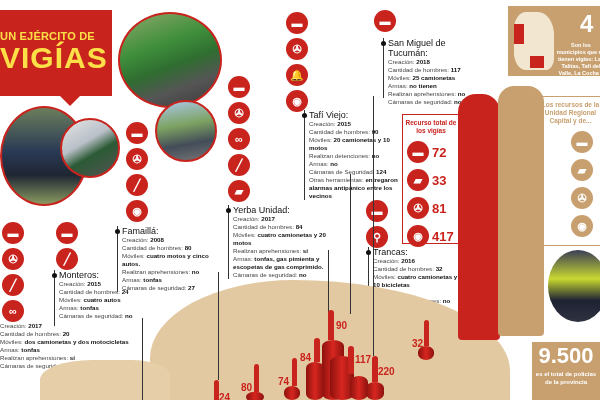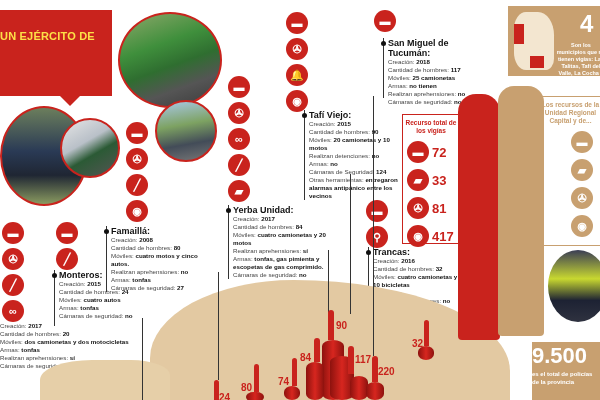--- a/index.html
+++ b/index.html
@@ -11,40 +11,41 @@
 .t2{font-size:30px;font-weight:bold;line-height:32px;letter-spacing:1px}
 .t3{font-size:9.5px;font-weight:bold}
 .photo{border-radius:50%;border:2px solid #c9231d;overflow:hidden}
 .ph1{left:118px;top:12px;width:104px;height:96px;background:linear-gradient(160deg,#8ea86b 0%,#3f8f3c 35%,#2f6e30 55%,#555 75%,#3a3a3a 100%)}
 .ph2{left:0;top:106px;width:88px;height:100px;background:linear-gradient(180deg,#6b7e5c 0%,#2a3a55 45%,#1f2633 70%,#8a9a60 100%)}
 .ph3{left:60px;top:118px;width:60px;height:60px;background:linear-gradient(150deg,#e6e6e6 0%,#b9c0c8 40%,#2b5a35 60%,#555 100%)}
 .ph4{left:155px;top:100px;width:62px;height:62px;background:linear-gradient(170deg,#a9c8e8 0%,#7da262 40%,#434c58 70%,#777 100%)}
 .ph5{left:548px;top:250px;width:60px;height:72px;background:linear-gradient(180deg,#3a3d55 0%,#c8d830 40%,#1d2233 70%,#2f3240 100%);border:none}
 .ic{width:22px;height:22px;border-radius:50%;background:#c9231d;color:#fff;font-size:11px;display:flex;align-items:center;justify-content:center;font-weight:bold}
 .entry{font-size:6.2px;line-height:8px;color:#444;border-left:1px solid #333;padding-left:4px}
-.entry .h{font-size:9px;font-weight:bold;color:#111;line-height:10px;position:relative}
+.entry .h{font-size:9px;font-weight:normal;color:#111;line-height:10px;position:relative}
 .entry .h:before{content:"";position:absolute;left:-7px;top:3px;width:5px;height:5px;border-radius:50%;background:#111}
 .entry b{color:#111}
 .line{background:#333}
 .map{left:150px;top:280px;width:360px;height:130px;background:#e3c9a2;border-radius:40% 60% 0 0/60% 70% 0 0}
 .map2{left:40px;top:360px;width:130px;height:50px;background:#e6cfa8;border-radius:40% 30% 0 0}
 .cyl{background:linear-gradient(90deg,#8d120e,#d7261f 50%,#8d120e);border-radius:50%/6px}
 .num{color:#c9231d;font-weight:bold;font-size:10px}
 .figure-red{background:#c9231d}
 .figure-tan{background:#c8a070}
 .res-box{left:402px;top:114px;width:58px;height:130px;border:1px solid #c9231d}
 .res-title{font-size:6.5px;color:#c9231d;font-weight:bold;text-align:center;line-height:8px;margin-top:4px}
 .res-num{font-size:13px;font-weight:bold;color:#c9231d}
 .tanbox{background:#c8a070;color:#fff}
 </style>
 </head>
 <body>
 
 <div class="abs title-box">
   <div class="t1">UN EJÉRCITO DE</div>
+  <div class="t2">VIGÍAS</div>
 </div>
 
 <div class="abs photo ph1"></div>
 <div class="abs photo ph2"></div>
 <div class="abs photo ph3"></div>
 <div class="abs photo ph4"></div>
 
 <div class="abs" style="left:2px;top:222px;display:flex;flex-direction:column;gap:4px">
   <div class="ic">▬</div>
   <div class="ic">✇</div>
@@ -104,21 +105,21 @@
 <div class="abs entry" style="left:228px;top:205px;width:100px">
   <div class="h">Yerba Unidad:</div>
   <div><span>Creación:</span> <b>2017</b></div>
   <div><span>Cantidad de hombres:</span> <b>84</b></div>
   <div><span>Móviles:</span> <b>cuatro camionetas y 20 motos</b></div>
   <div><span>Realizan aprehensiones:</span> <b>sí</b></div>
   <div><span>Armas:</span> <b>tonfas, gas pimienta y escopetas de gas comprimido.</b></div>
   <div><span>Cámaras de seguridad:</span> <b>no</b></div>
 </div>
 
-<div class="abs entry" style="left:106px;top:226px;width:100px">
+<div class="abs entry" style="left:117px;top:226px;width:100px">
   <div class="h">Famaillá:</div>
   <div><span>Creación:</span> <b>2008</b></div>
   <div><span>Cantidad de hombres:</span> <b>80</b></div>
   <div><span>Móviles:</span> <b>cuatro motos y cinco autos.</b></div>
   <div><span>Realizan aprehensiones:</span> <b>no</b></div>
   <div><span>Armas:</span> <b>tonfas</b></div>
   <div><span>Cámaras de seguridad:</span> <b>27</b></div>
 </div>
 
 <div class="abs entry" style="left:368px;top:247px;width:92px">
@@ -225,16 +226,16 @@
 <div class="abs photo ph5"></div>
 
 <div class="abs tanbox" style="left:508px;top:6px;width:92px;height:70px">
   <div class="abs" style="left:6px;top:6px;width:40px;height:58px;background:#f3e6d0;border-radius:30% 40% 20% 30%"></div>
   <div class="abs" style="left:6px;top:18px;width:10px;height:20px;background:#c9231d"></div>
   <div class="abs" style="left:22px;top:50px;width:14px;height:12px;background:#c9231d"></div>
   <div class="abs" style="left:72px;top:4px;font-size:24px;font-weight:bold">4</div>
   <div class="abs" style="left:48px;top:36px;width:50px;font-size:5.5px;line-height:7px;text-align:center;font-weight:bold">Son los municipios que no tienen vigías: Las Talitas, Tafí del Valle, La Cocha y Graneros</div>
 </div>
 
-<div class="abs tanbox" style="left:532px;top:342px;width:68px;height:58px;">
+<div class="abs tanbox" style="left:532px;top:342px;width:68px;height:58px;text-align:center">
   <div style="font-size:22px;font-weight:bold;line-height:28px">9.500</div>
   <div style="font-size:6px;line-height:8px;font-weight:bold">es el total de policías de la provincia</div>
 </div>
 
 </body></html>

